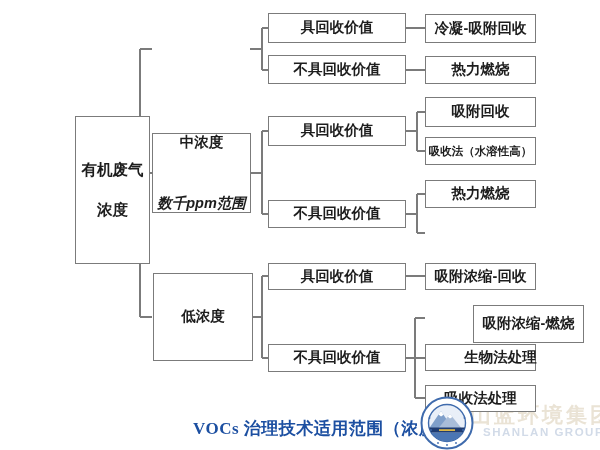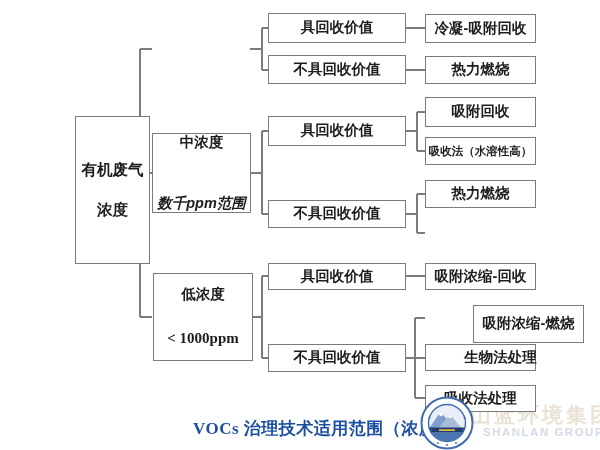--- a/index.html
+++ b/index.html
@@ -69,21 +69,20 @@
     <span class="ln">有机废气</span>
     <span class="ln">浓度</span>
   </div>
 
   <div class="box fs15 gap6" style="left:152px;top:133px;width:99px;height:80px;">
     <span class="ln">中浓度</span>
     <span class="ln" style="margin-top:22px;font-style:italic;">数千ppm范围</span>
   </div>
   <div class="box fs15 gap6" style="left:153px;top:273px;width:100px;height:88px;text-align:center;">
     <span class="ln">低浓度</span>
-    <span class="ln range">&lt; 1000ppm</span>
   </div>
 
   <div class="box fs15" style="left:268px;top:13px;width:138px;height:30px;">
     <span class="ln">具回收价值</span>
   </div>
   <div class="box fs15" style="left:268px;top:55px;width:138px;height:29px;">
     <span class="ln">不具回收价值</span>
   </div>
   <div class="box fs15" style="left:268px;top:116px;width:138px;height:30px;">
     <span class="ln">具回收价值</span>

